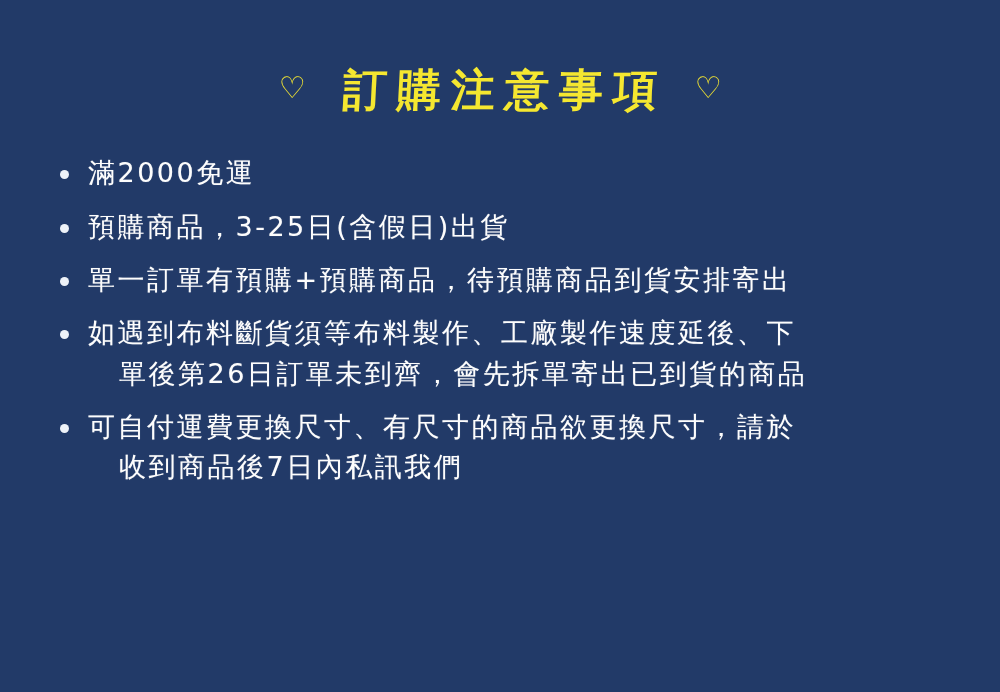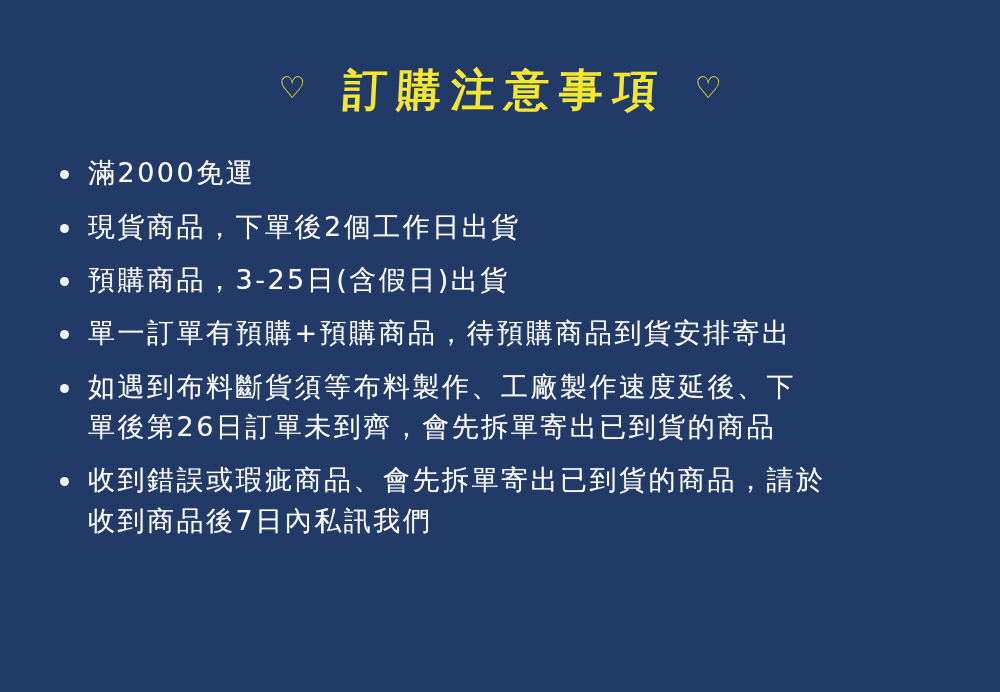--- a/index.html
+++ b/index.html
@@ -90,62 +90,59 @@
     background: #eef2f8;
     display: block;
   }
 
   .notice-line {
     display: block;
     white-space: nowrap;
   }
   .notice-line + .notice-line {
     margin-top: 2px;
+    margin-left: 31px;
   }
 </style>
 </head>
 <body>
 
 <div class="notice-card">
 
   <div class="title-row">
     <span class="heart-icon">♡</span>
     <span class="title-text">訂購注意事項</span>
     <span class="heart-icon">♡</span>
   </div>
 
   <ul class="notice-list">
 
     <li class="notice-item">
       <span class="bullet-icon"></span>
       <span class="notice-line">滿2000免運</span>
     </li>
 
-    <li class="notice-item">
-      <span class="bullet-icon"></span>
-      <span class="notice-line">現貨商品，下單後2個工作日出貨</span>
-    </li>
 
     <li class="notice-item">
       <span class="bullet-icon"></span>
       <span class="notice-line">預購商品，3-25日(含假日)出貨</span>
     </li>
 
     <li class="notice-item">
       <span class="bullet-icon"></span>
       <span class="notice-line">單一訂單有預購+預購商品，待預購商品到貨安排寄出</span>
     </li>
 
     <li class="notice-item">
       <span class="bullet-icon"></span>
       <span class="notice-line">如遇到布料斷貨須等布料製作、工廠製作速度延後、下</span>
       <span class="notice-line">單後第26日訂單未到齊，會先拆單寄出已到貨的商品</span>
     </li>
 
 
     <li class="notice-item">
       <span class="bullet-icon"></span>
-      <span class="notice-line">收到錯誤或瑕疵商品、會先拆單寄出已到貨的商品，請於</span>
+      <span class="notice-line">可自付運費更換尺寸、有尺寸的商品欲更換尺寸，請於</span>
       <span class="notice-line">收到商品後7日內私訊我們</span>
     </li>
 
   </ul>
 </div>
 
 </body></html>

